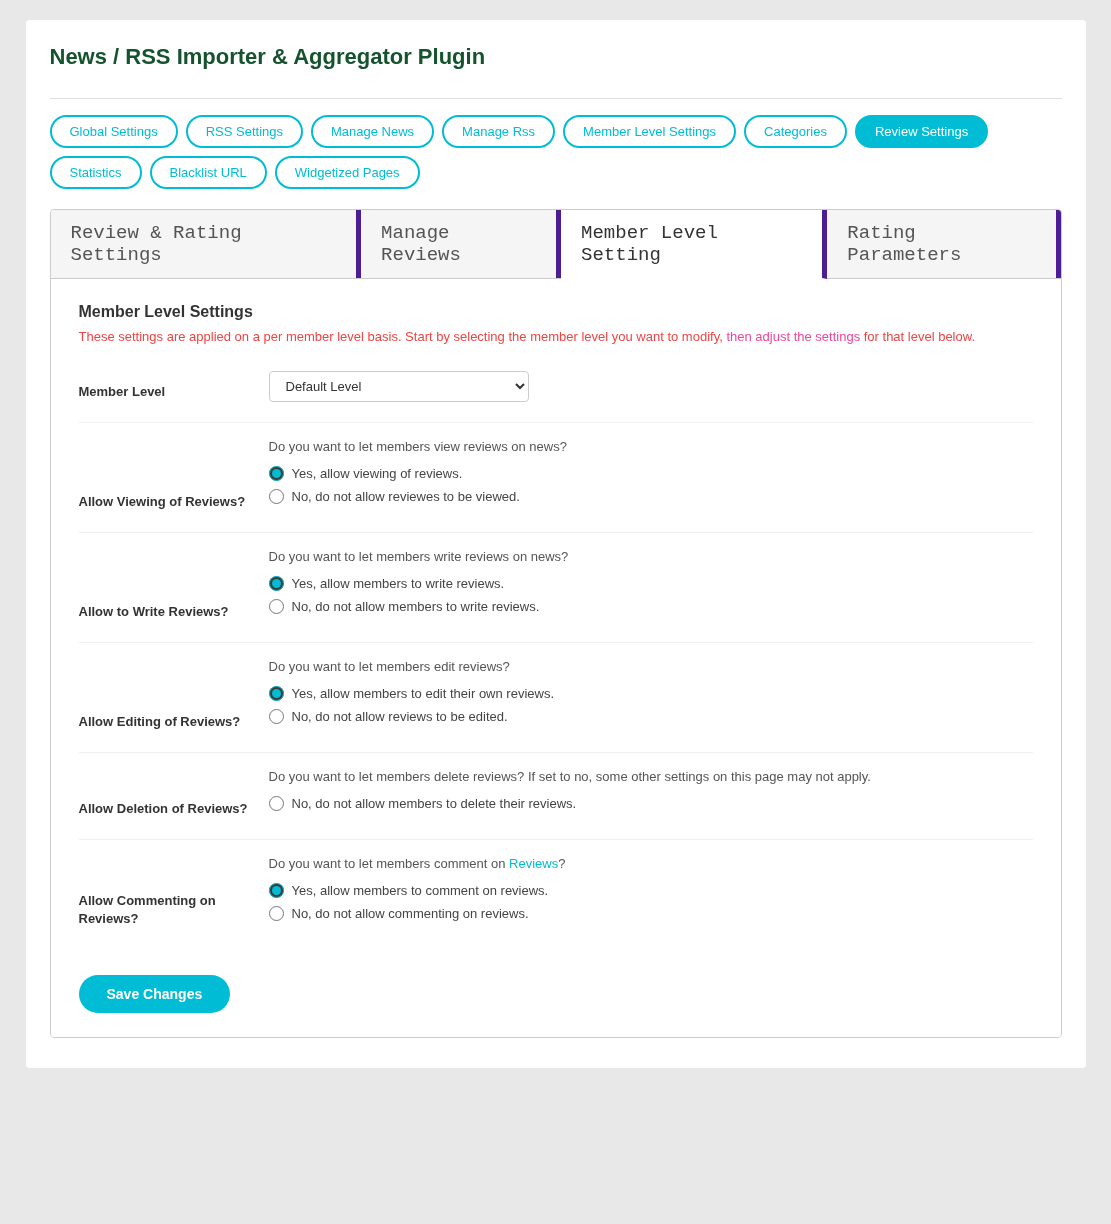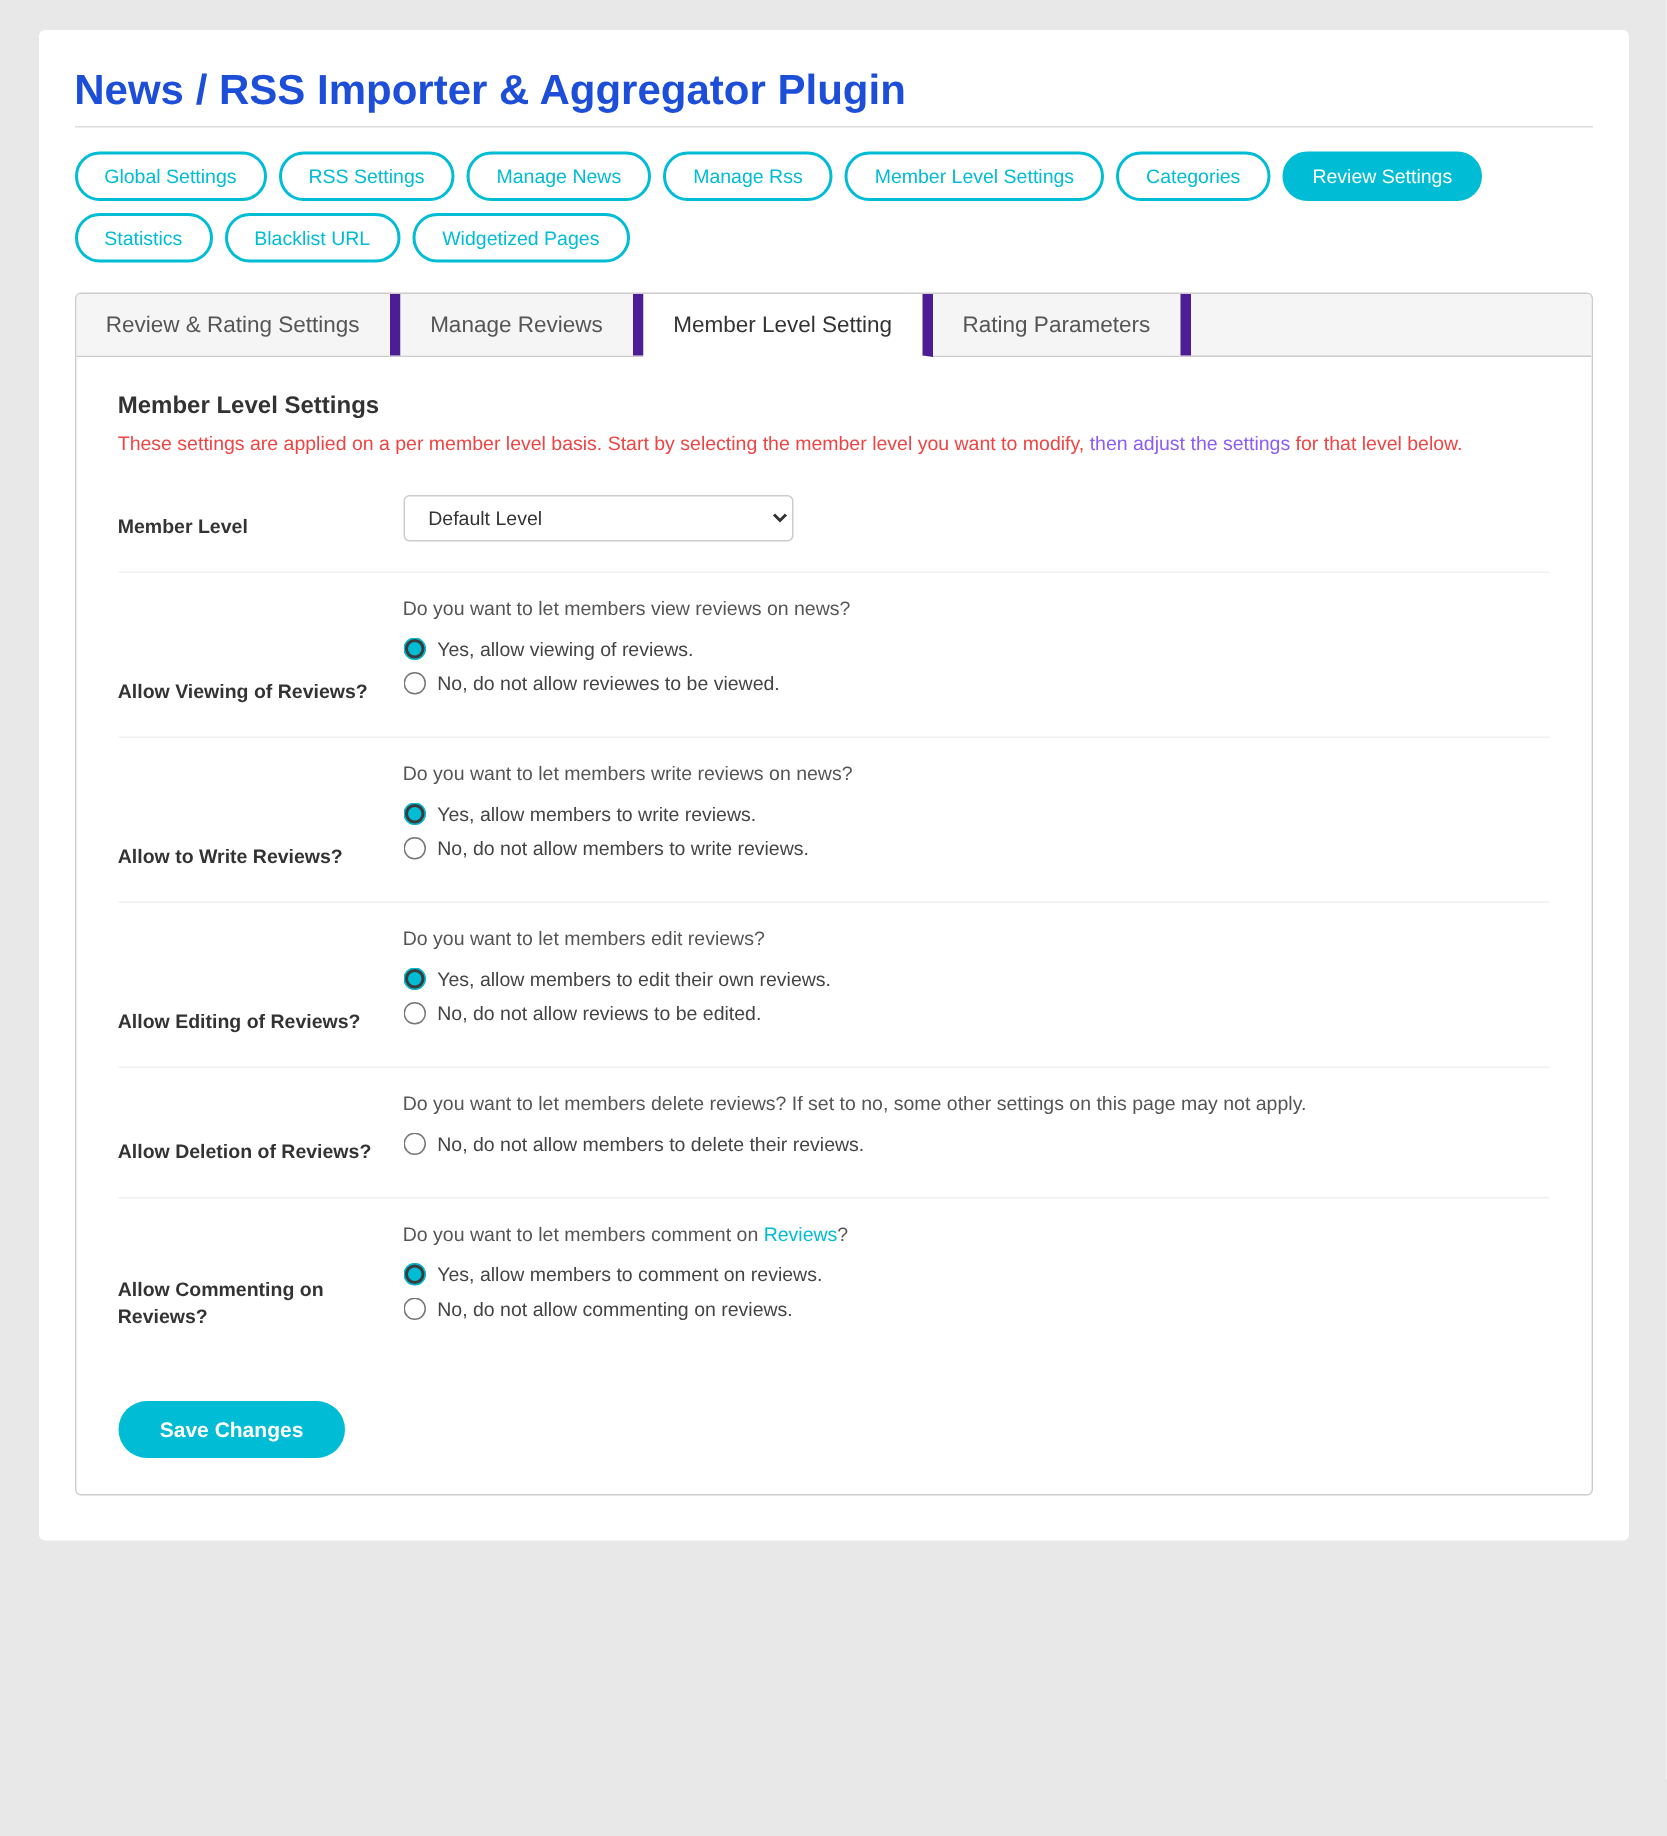--- a/index.html
+++ b/index.html
@@ -11,25 +11,25 @@
       padding: 20px;
     }
     .page-wrapper {
       background: #fff;
       border-radius: 4px;
       padding: 24px 24px 30px 24px;
       max-width: 1060px;
       margin: 0 auto;
     }
     .page-title {
-      font-size: 28px;
-      font-weight: bold;
-      color: #1d4ed8;
+      font-size: 22px;
+      font-weight: bold;
+      color: #14532d;
       margin-bottom: 16px;
-      padding-bottom: 8px;
+      padding-bottom: 28px;
       border-bottom: 1px solid #ddd;
     }
     .nav-buttons {
       display: flex;
       flex-wrap: wrap;
       gap: 8px;
       margin-bottom: 20px;
     }
     .nav-btn {
       border: 2px solid #00bcd4;
@@ -52,26 +52,27 @@
       border-radius: 4px;
       overflow: hidden;
     }
     .tabs {
       display: flex;
       border-bottom: 1px solid #ccc;
       background: #f5f5f5;
     }
     .tab {
       padding: 12px 20px;
-      font-size: 15px;
+      font-size: 19px;
       color: #555;
       cursor: pointer;
-      border-right: 7px solid #4c1d95;
+      border-right: 5px solid #4c1d95;
       background: #f5f5f5;
       font-weight: 500;
+      font-family: Liberation Mono, monospace;
     }
     .tab.active {
       background: #fff;
       color: #333;
       border-bottom: 1px solid #fff;
       margin-bottom: -1px;
     }
     .content-inner {
       padding: 24px 28px;
       background: #fff;
@@ -185,21 +186,21 @@
     <div class="tabs">
 
     <div class="tab">Review &amp; Rating Settings</div>
         <div class="tab">Manage Reviews</div>
         <div class="tab active">Member Level Setting</div>
         <div class="tab">Rating Parameters</div>
       </div>
     <div class="content-inner">
       <div class="section-title">Member Level Settings</div>
       <div class="section-desc">
-        <span>These settings are applied on a per member level basis. Start by selecting the member level you want to modify,</span><span style="color:#8b5cf6"> then adjust the settings</span><span> for that level below.</span>
+        <span>These settings are applied on a per member level basis. Start by selecting the member level you want to modify,</span><span style="color:#ec4899"> then adjust the settings</span><span> for that level below.</span>
       </div>
 
       <div class="form-row">
         <div class="form-label">Member Level</div>
         <div class="form-field">
           <select class="member-level-select">
             
           <option value="Default Level">Default Level</option><option value="Level 1">Level 1</option><option value="Level 2">Level 2</option><option value="Level 3">Level 3</option></select>
         </div>
       </div>

